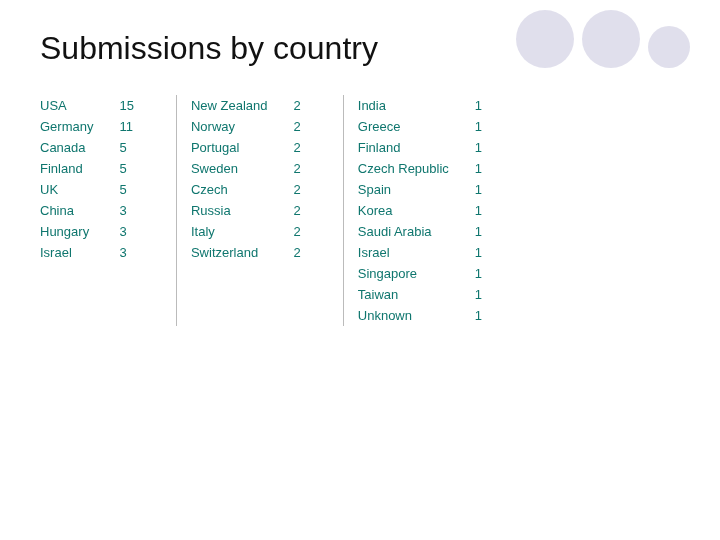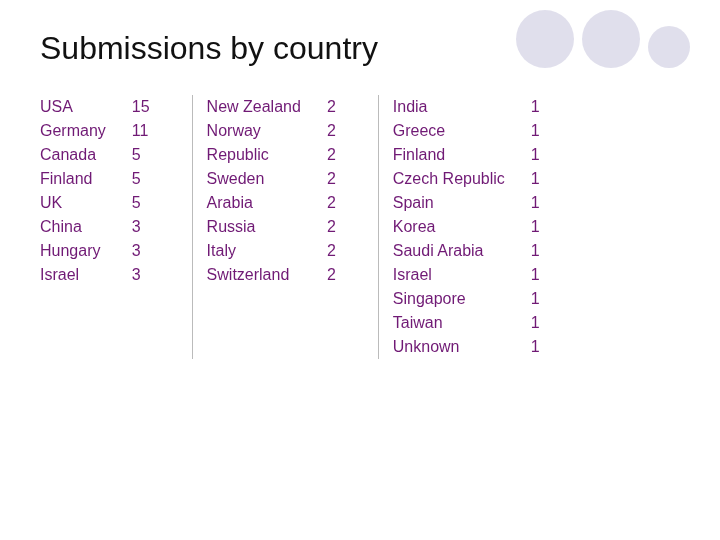--- a/index.html
+++ b/index.html
@@ -50,22 +50,22 @@
 
     .tables-row {
       display: flex;
       gap: 0px;
       align-items: flex-start;
     }
 
     .country-table {
       border-collapse: collapse;
       margin-right: 20px;
-      font-size: 16px;
-      color: #701a75;
+      font-size: 13px;
+      color: #0f766e;
     }
 
     .country-table td {
       padding: 3px 6px 3px 0;
       vertical-align: top;
       white-space: nowrap;
     }
 
     .country-table td.num {
       text-align: left;
@@ -138,29 +138,29 @@
       <tbody id="tbody2">
           <tr>
             <td>New Zealand</td>
             <td class="num">2</td>
           </tr>
           <tr>
             <td>Norway</td>
             <td class="num">2</td>
           </tr>
           <tr>
-            <td>Republic</td>
+            <td>Portugal</td>
             <td class="num">2</td>
           </tr>
           <tr>
             <td>Sweden</td>
             <td class="num">2</td>
           </tr>
           <tr>
-            <td>Arabia</td>
+            <td>Czech</td>
             <td class="num">2</td>
           </tr>
           <tr>
             <td>Russia</td>
             <td class="num">2</td>
           </tr>
           <tr>
             <td>Italy</td>
             <td class="num">2</td>
           </tr>

